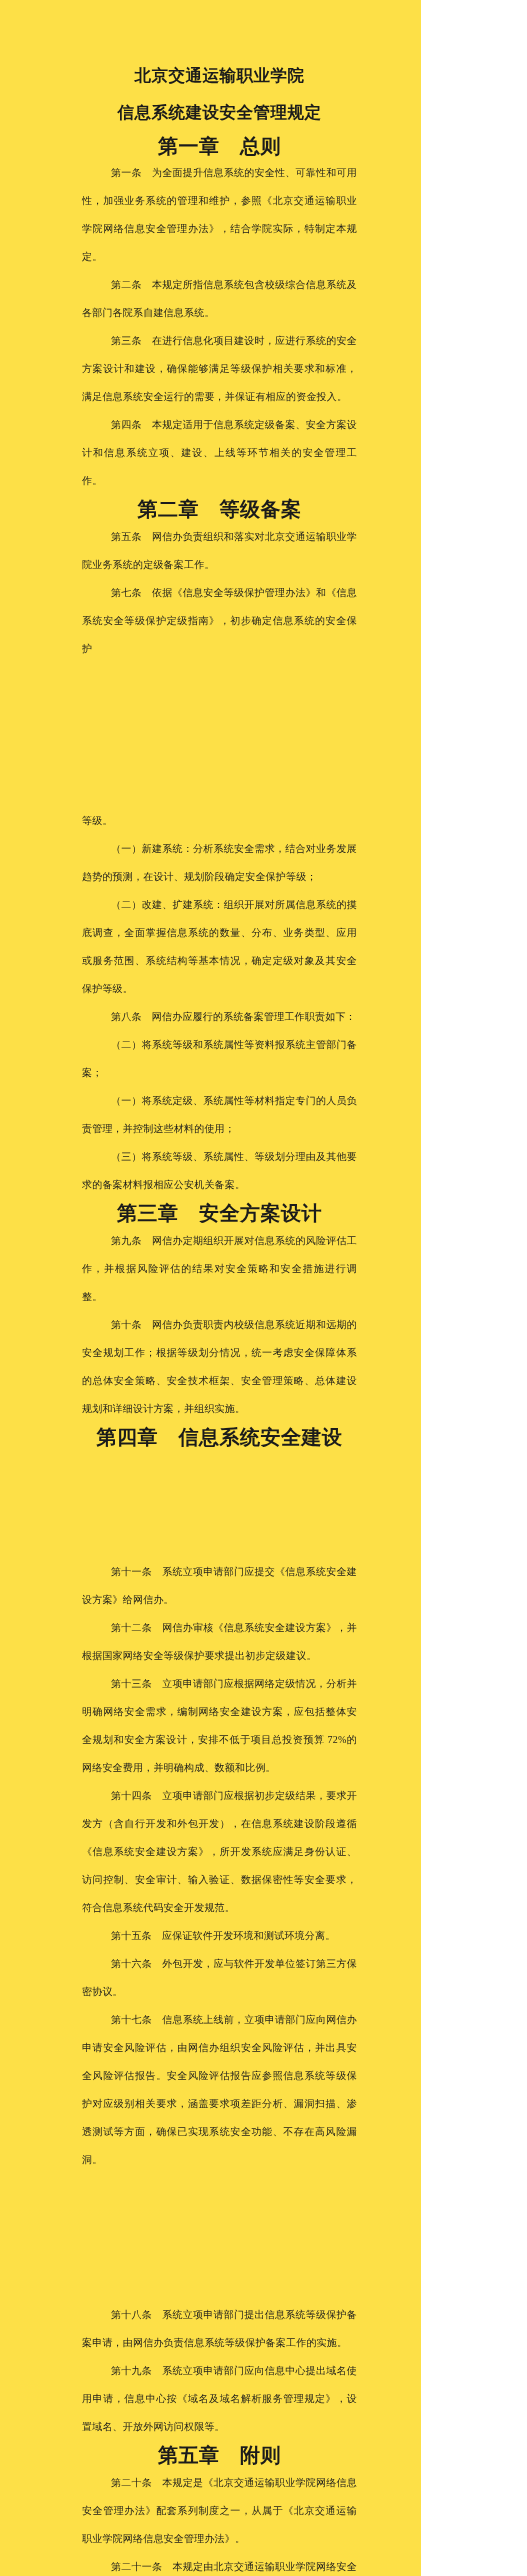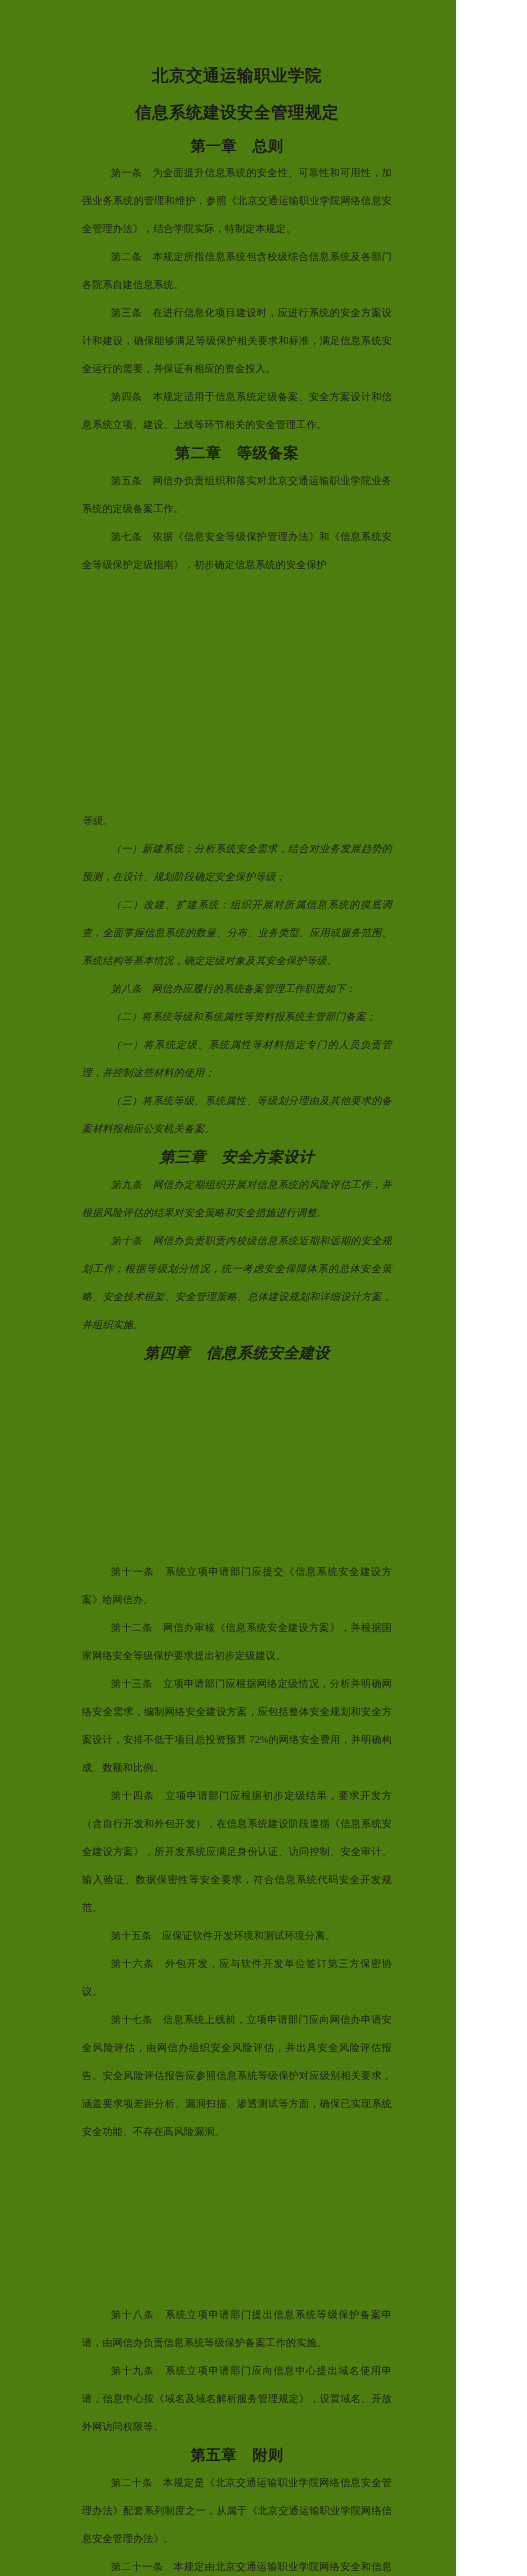--- a/index.html
+++ b/index.html
@@ -8,45 +8,45 @@
     background: #ffffff;
   }
   .doc-canvas {
     width: 528px;
     height: 2985px;
     background: #ffffff;
     color: #1b1b1b;
     overflow: hidden;
   }
   .page {
-    width: 456px;
+    width: 421px;
     box-sizing: border-box;
     overflow: hidden;
-    background: #4d7c0f;
+    background: #fde047;
   }
   .page-1 { height: 746px; padding: 64px 64px 0 82px; }
-  .page-2 { height: 746px; padding: 61px 64px 0 82px; font-style: italic; }
+  .page-2 { height: 746px; padding: 61px 64px 0 82px; }
   .page-3 { height: 746px; padding: 66px 64px 0 82px; }
   .page-4 { height: 747px; padding: 63px 64px 0 82px; }
 
   .doc-title {
     font-family: "Liberation Serif", "DejaVu Serif", serif;
     font-weight: 700;
     font-size: 16.5px;
     line-height: 24px;
     text-align: center;
     letter-spacing: 0.5px;
     margin: 0;
   }
   .doc-title.second { margin-top: 13px; }
 
   .chapter {
     font-family: "Liberation Sans", "DejaVu Sans", sans-serif;
     font-weight: 700;
-    font-size: 15px;
+    font-size: 20px;
     line-height: 28px;
     text-align: center;
     letter-spacing: 0.5px;
     margin: 0;
   }
   .chapter.first { margin-top: 8.2px; line-height: 26px; }
 
   .para {
     font-family: "Liberation Serif", "DejaVu Serif", serif;
     font-weight: 400;

